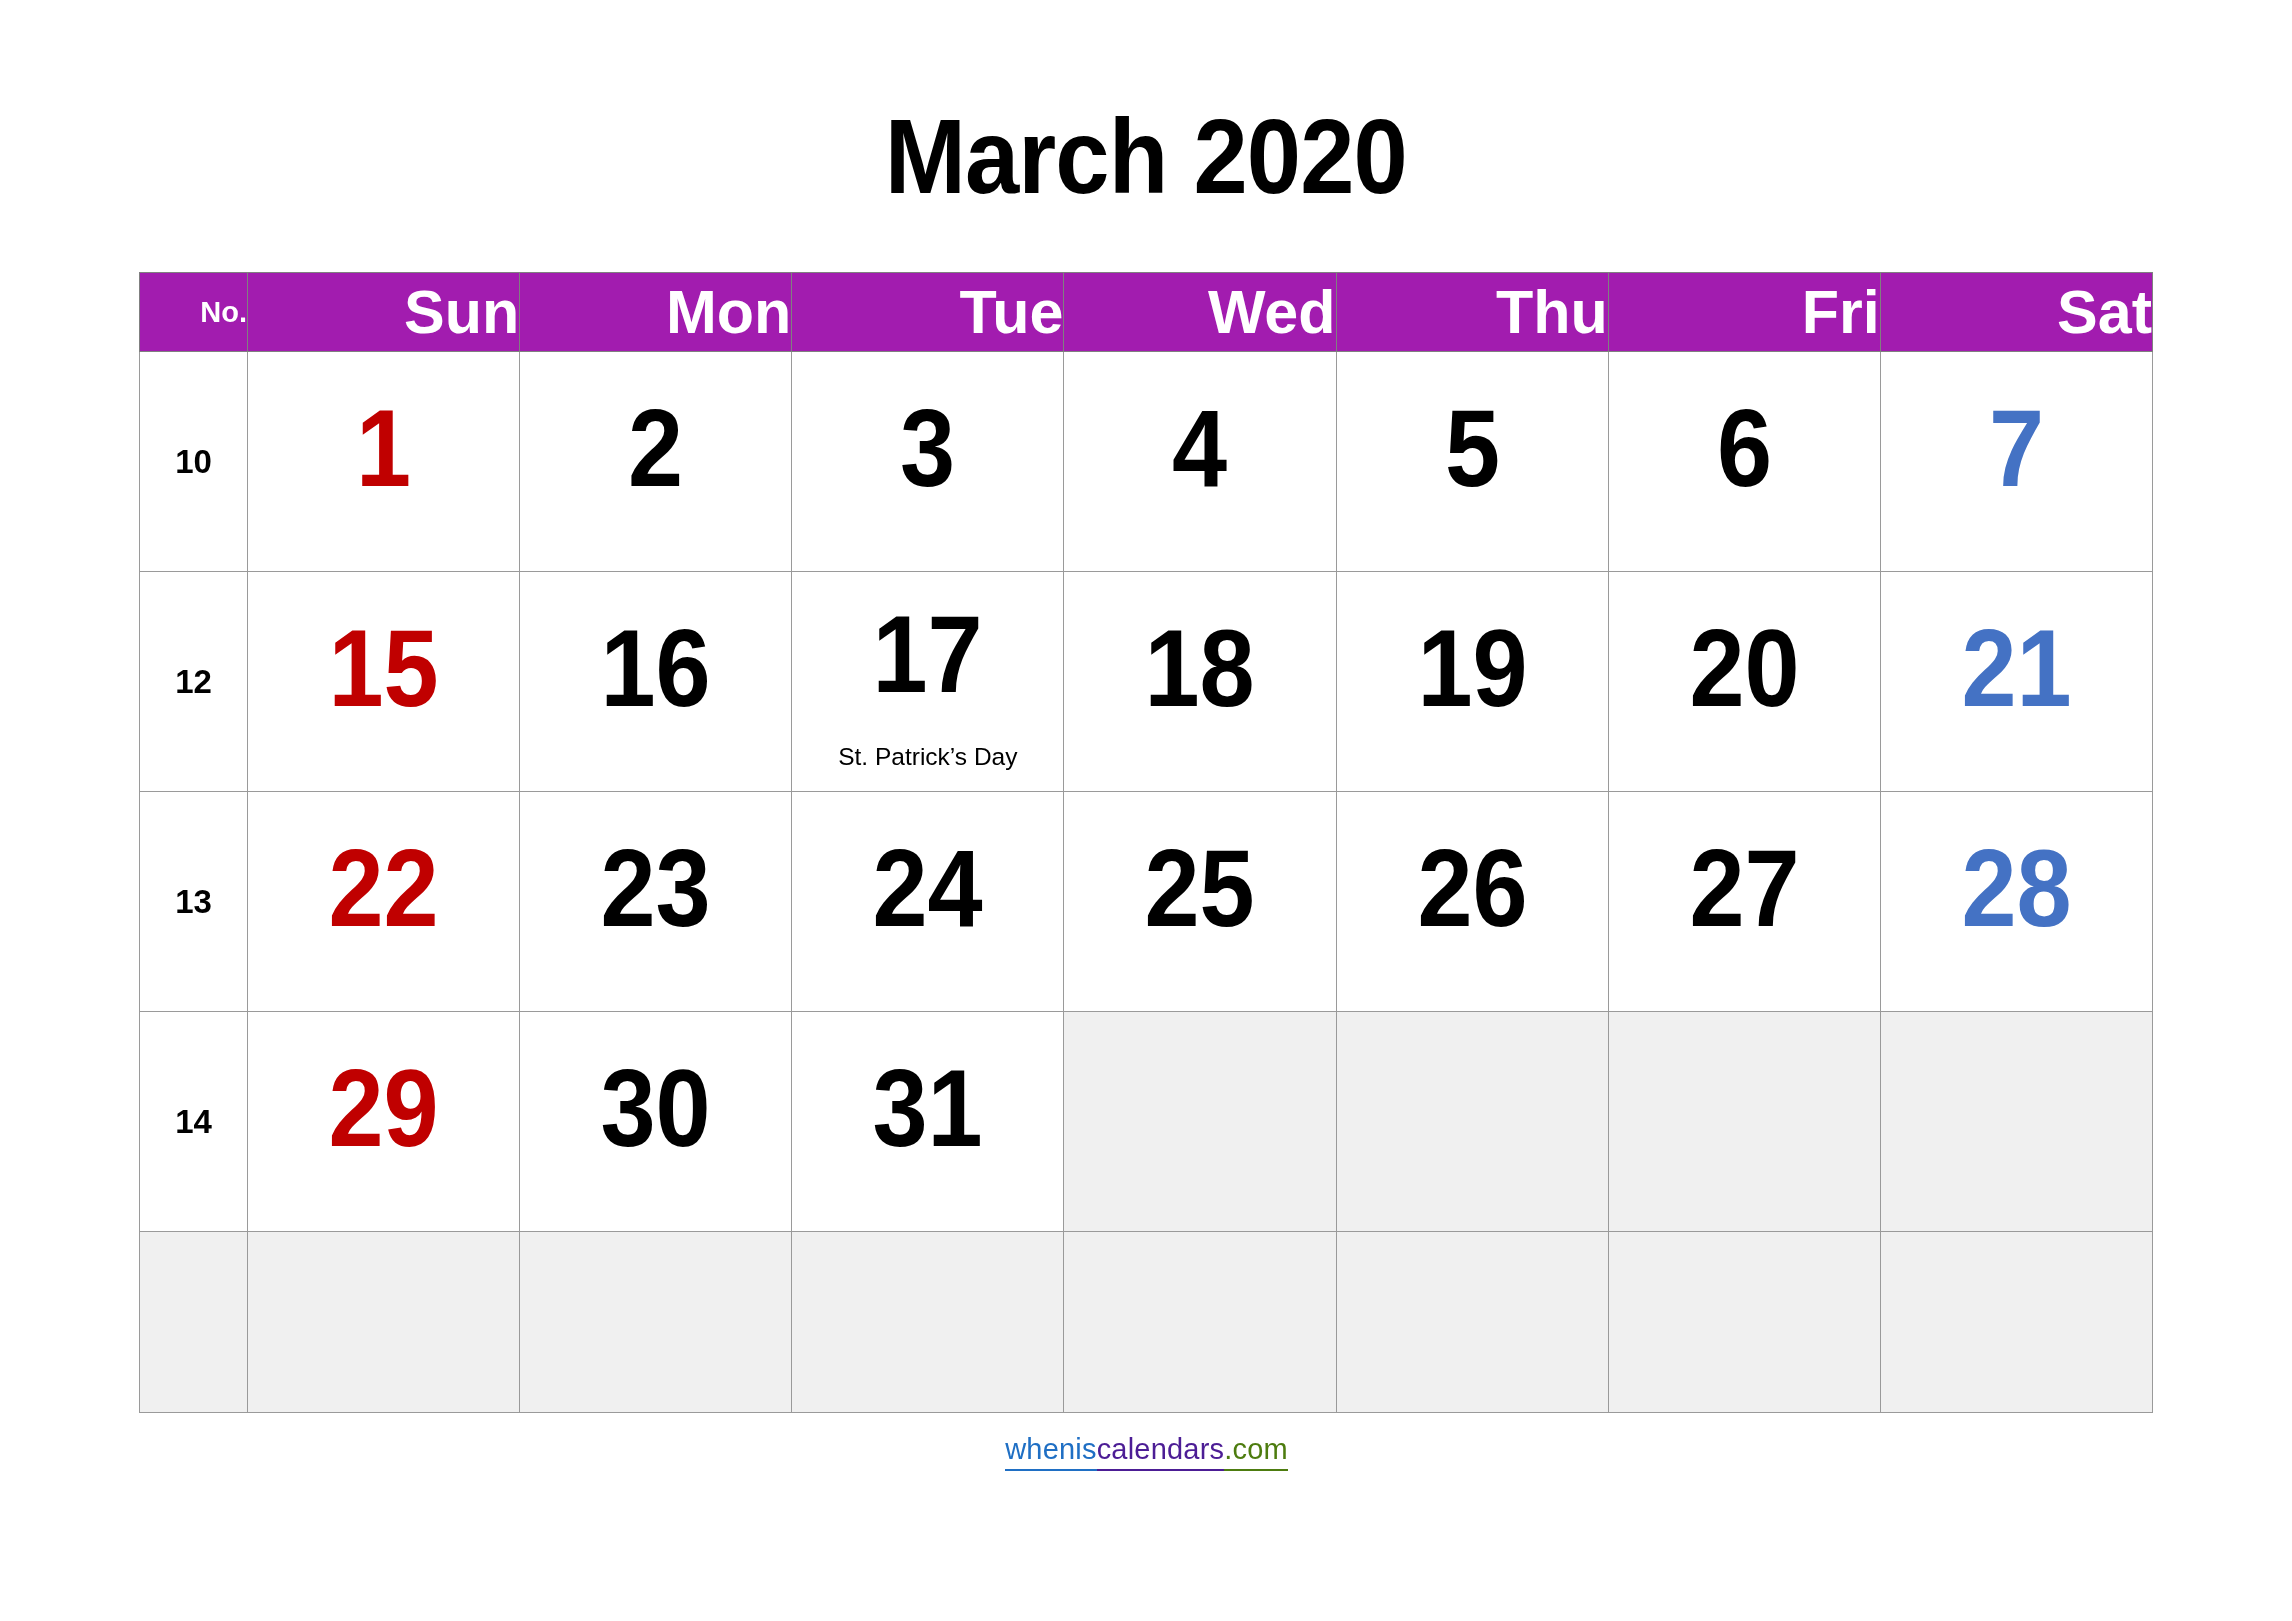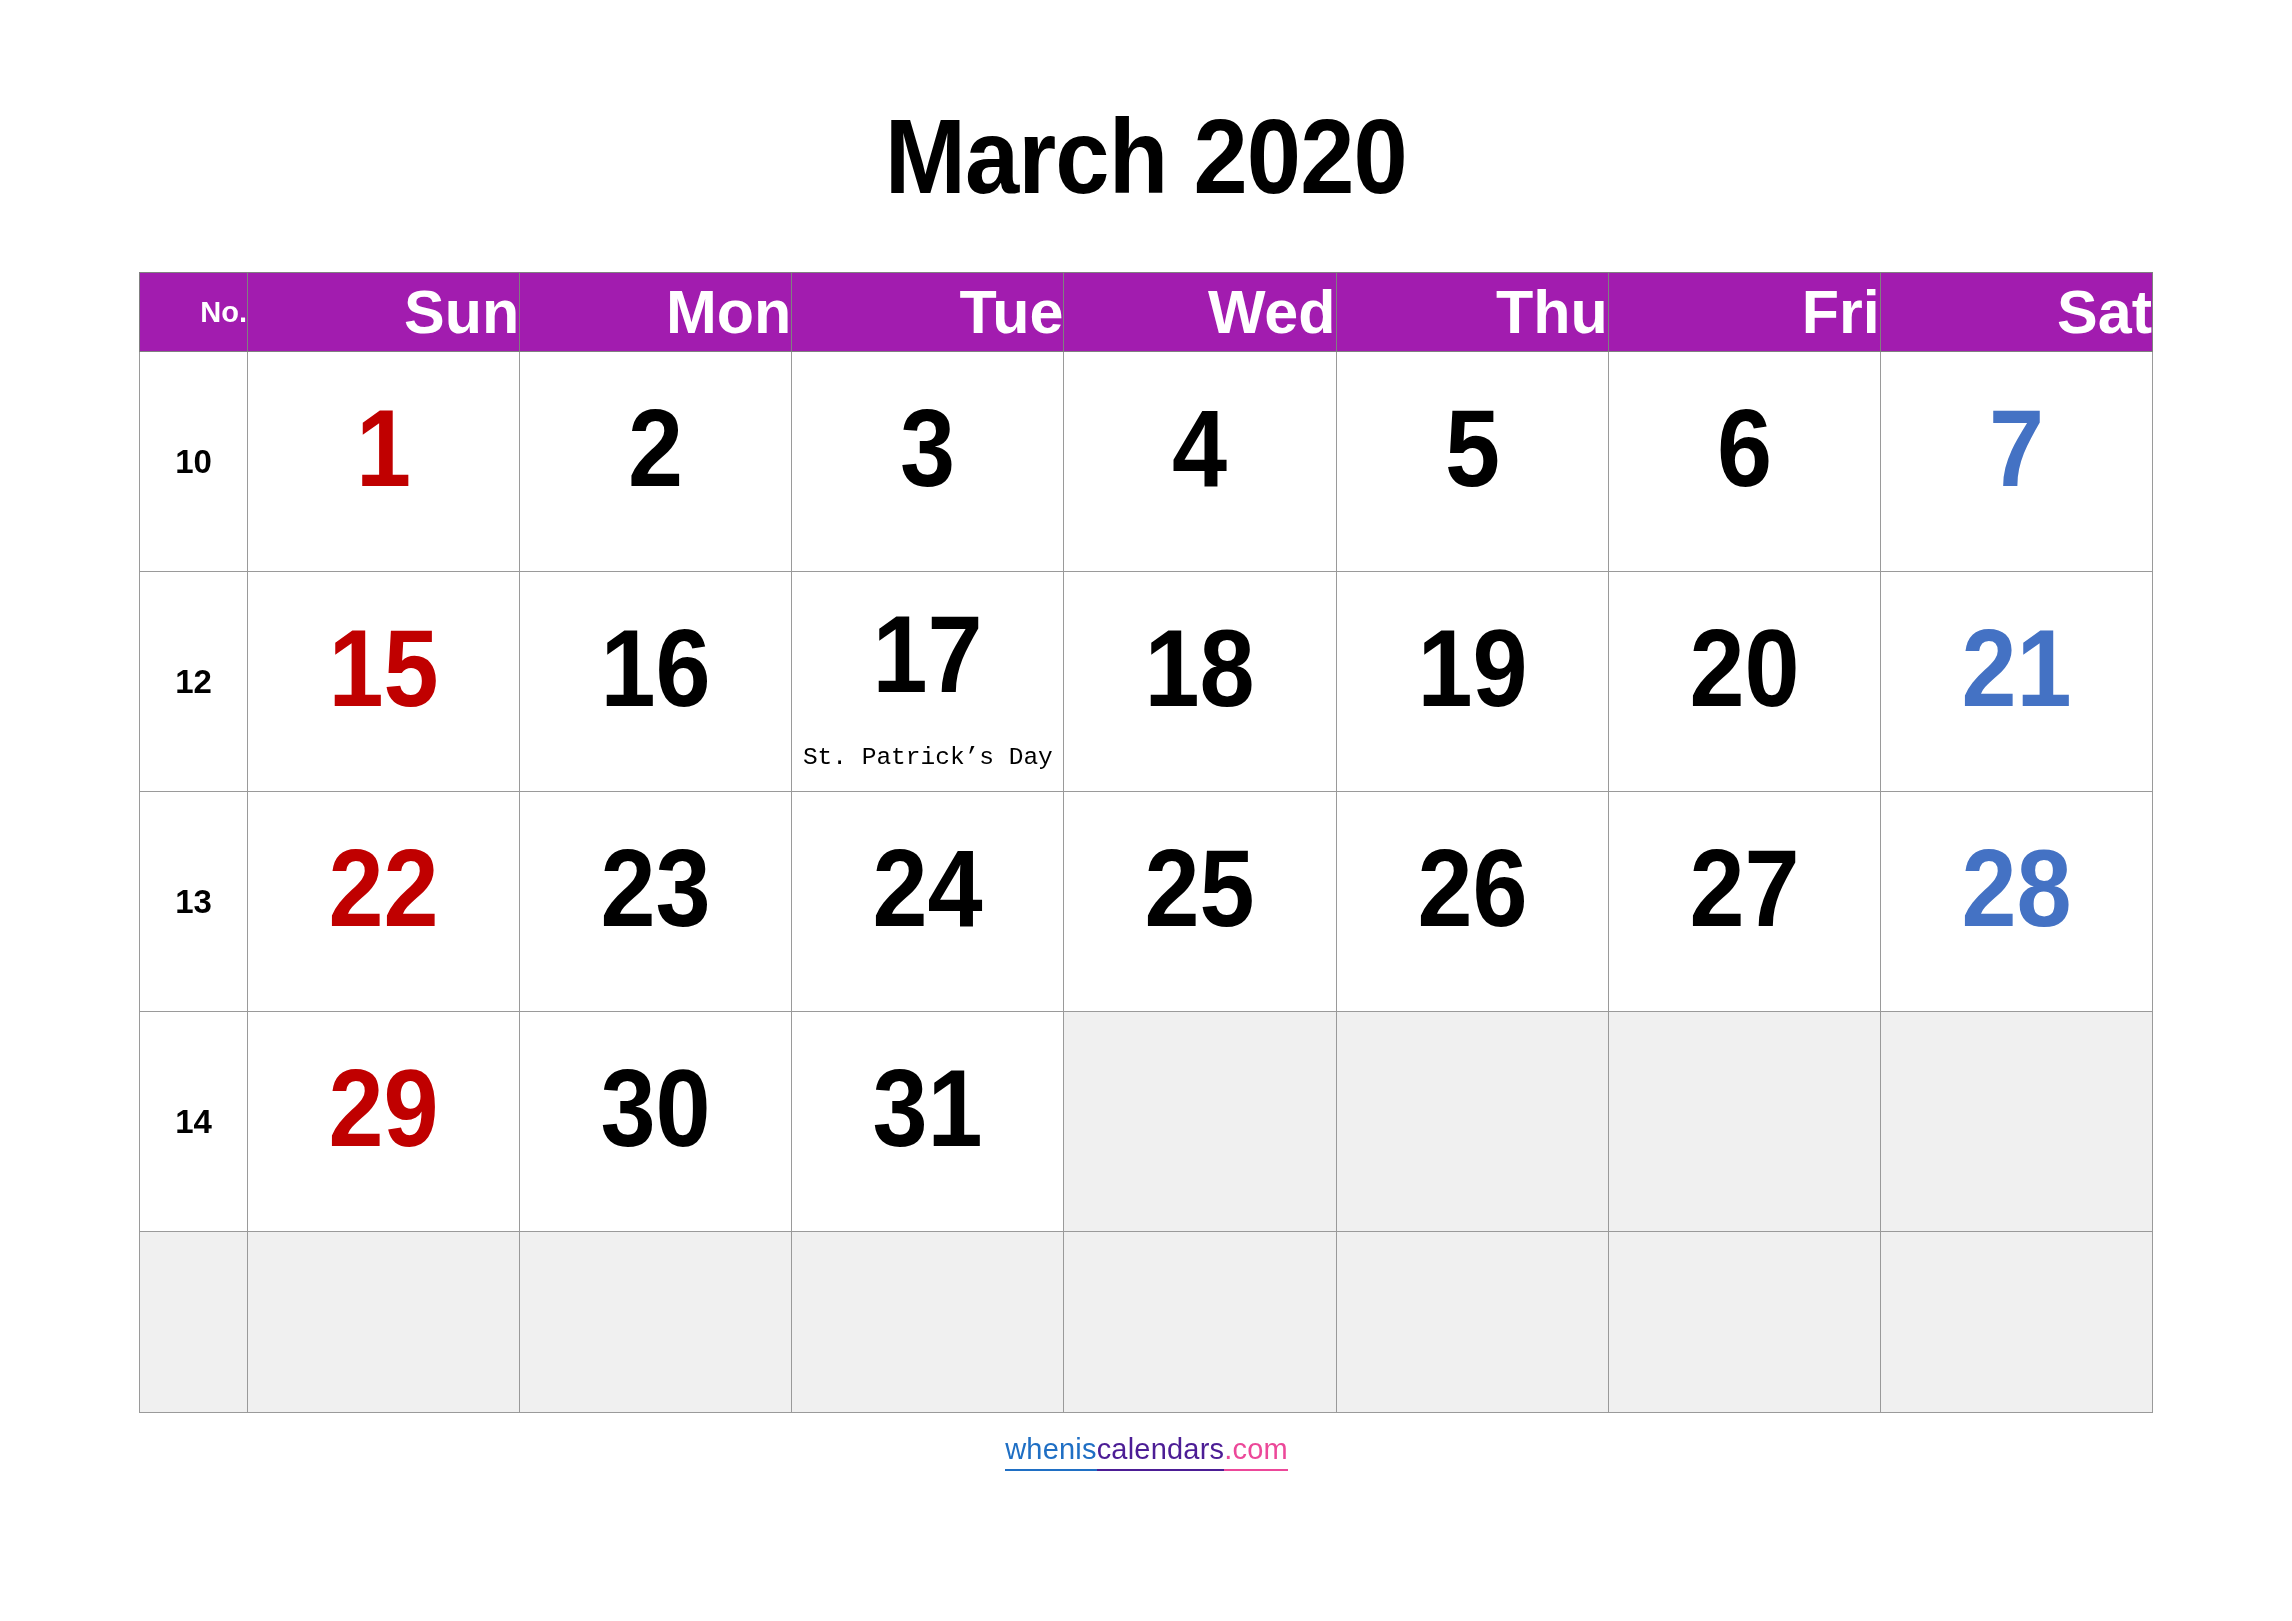--- a/index.html
+++ b/index.html
@@ -120,21 +120,21 @@
 
   .note {
     position: absolute;
     left: 0;
     right: 0;
     bottom: 19.6px;
     text-align: center;
     font-size: 24.5px;
     font-weight: normal;
     color: #000000;
-    font-family: Liberation Mono, monospace;
+    font-family: Liberation Sans, sans-serif;
   }
 
   
   .footer {
     position: absolute;
     left: 0;
     top: 1433px;
     width: 2293px;
     text-align: center;
   }
@@ -144,21 +144,21 @@
     font-family: "Liberation Sans", sans-serif;
     text-decoration: none;
     letter-spacing: 0.2px;
   }
   .brand span {
     border-bottom: 2.9px solid currentColor;
     padding-bottom: 4px;
   }
   .b1 { color: #1f6fc4; }
   .b2 { color: #4c1d95; }
-  .b3 { color: #ec4899; }
+  .b3 { color: #4d7c0f; }
 </style>
 </head>
 <body>
 
 <div class="page">
 
   <div class="title-wrap">
     <div class="title">March 2020</div>
   </div>
 

